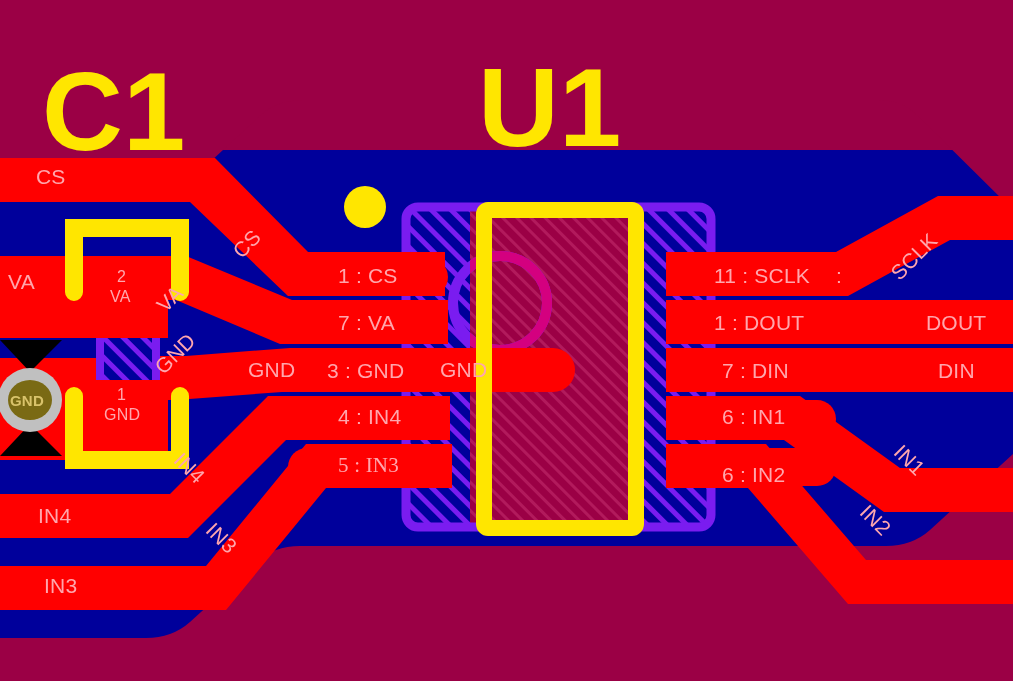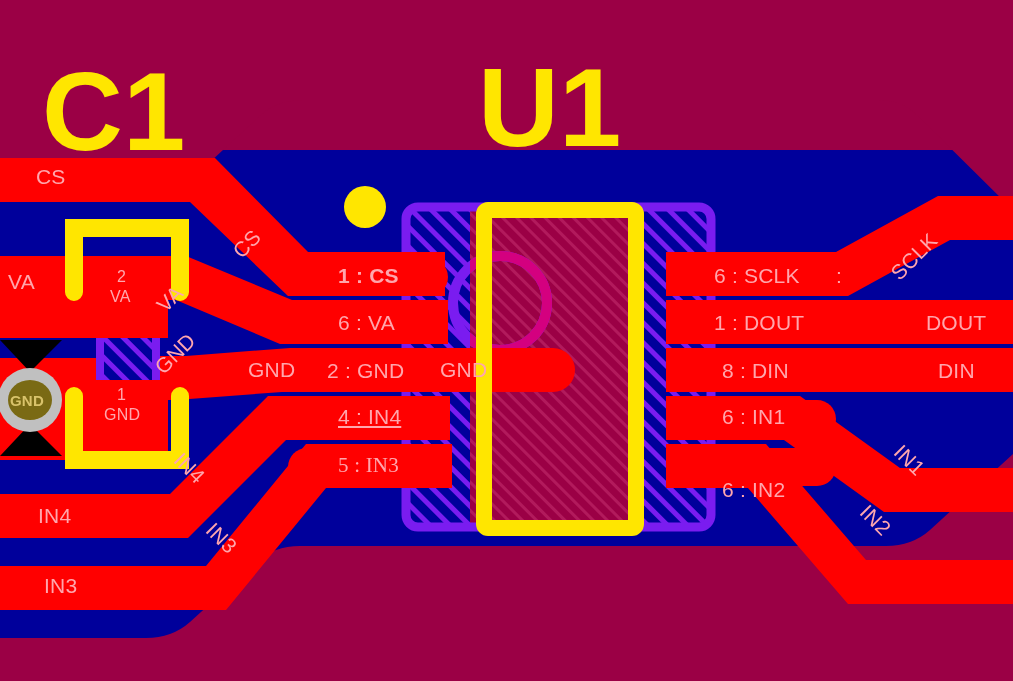--- a/index.html
+++ b/index.html
@@ -179,31 +179,31 @@
       <path d="M 74,396 L 74,460 L 180,460 L 180,396" stroke-width="18"></path>
 
       <rect x="484" y="210" width="152" height="318" rx="4" stroke-width="16"></rect>
     </g>
     <circle cx="365" cy="207" r="21" fill="#ffe600"></circle>
   </svg>
 
   <div class="desig" style="left:42px; top:56px; font-size:112px; line-height:1;">C1</div>
   <div class="desig" style="left:478px; top:38px; font-size:112px; line-height:1;margin-top:14px;">U1</div>
 
-  <div class="lbl pin" style="left:338px; top:264px;font-weight:bold;">1 : CS</div>
-  <div class="lbl pin" style="left:338px; top:311px;">6 : VA</div>
-  <div class="lbl pin" style="left:327px; top:359px;">2 : GND</div>
-  <div class="lbl pin" style="left:338px; top:405px;text-decoration:underline;">4 : IN4</div>
+  <div class="lbl pin" style="left:338px; top:264px;">1 : CS</div>
+  <div class="lbl pin" style="left:338px; top:311px;">7 : VA</div>
+  <div class="lbl pin" style="left:327px; top:359px;">3 : GND</div>
+  <div class="lbl pin" style="left:338px; top:405px;">4 : IN4</div>
   <div class="lbl pin" style="left:338px; top:453px;font-family:Liberation Serif, serif;">5 : IN3</div>
 
-  <div class="lbl pin" style="left:714px; top:264px;">6 : SCLK</div>
+  <div class="lbl pin" style="left:714px; top:264px;">11 : SCLK</div>
   <div class="lbl pin" style="left:714px; top:311px;">1 : DOUT</div>
-  <div class="lbl pin" style="left:722px; top:359px;">8 : DIN</div>
+  <div class="lbl pin" style="left:722px; top:359px;">7 : DIN</div>
   <div class="lbl pin" style="left:722px; top:405px;">6 : IN1</div>
-  <div class="lbl pin" style="left:722px; top:478px;text-align:right;">6 : IN2</div>
+  <div class="lbl pin" style="left:722px; top:463px;text-align:right;">6 : IN2</div>
 
   <div class="lbl pin" style="left:836px; top:264px;">:</div>
 
   <div class="lbl small" style="left:117px; top:268px;">2</div>
   <div class="lbl small" style="left:110px; top:288px;">VA</div>
   <div class="lbl small" style="left:117px; top:386px;">1</div>
   <div class="lbl small" style="left:104px; top:406px;">GND</div>
 
   <div class="lbl viatext" style="left:10px; top:392px;">GND</div>
 

